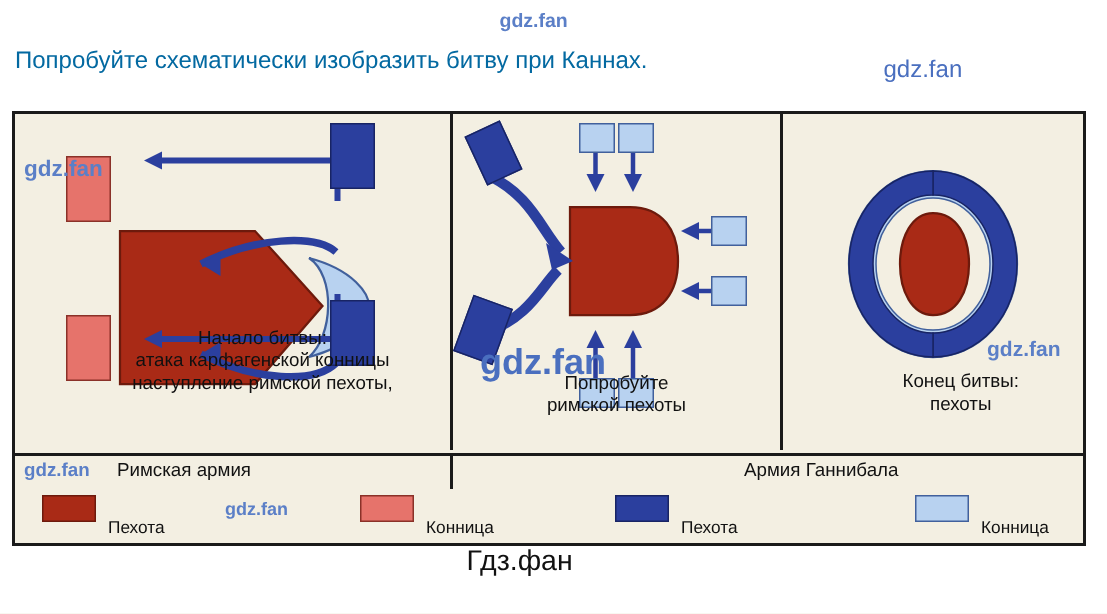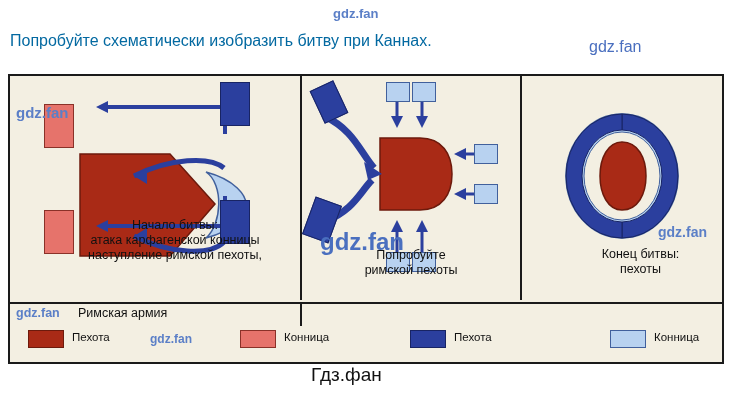--- a/index.html
+++ b/index.html
@@ -93,21 +93,21 @@
   }
   #lh1{ left:68px; }
   #lh2{ left:486px; }
   .legend-row{ position:absolute; top:26px; height:18px; }
   .sw{
     position:absolute; top:0;
     width:34px; height:16px;
     border:1px solid #1a1a1a;
   }
   .sw-label{
-    position:absolute; top:1px;
+    position:absolute; top:16px;
     font-size:11.5px; color:#111; white-space:nowrap;
   }
   #lg1 { left:18px; }
   #lg2 { left:230px; }
   #lg3 { left:400px; }
   #lg4 { left:600px; }
 
   
   .shape{ position:absolute; }
   .romRed{ background:#a92a16; border:1px solid #6d1a0c; }
@@ -229,20 +229,21 @@
       <div>Конец битвы:</div>
       <div>пехоты</div>
     </div>
   </div>
 
   <div id="legend">
     <div id="legend-split"></div>
 
     <div class="wm" style="left:6px;top:2px;font-size:12.5px;">gdz.fan</div>
     <div class="legend-head" id="lh1">Римская армия</div>
+    <div class="legend-head" id="lh2">Армия Ганнибала</div>
 
     <div class="legend-row" id="lg1">
       <div class="sw romRed"></div>
       <div class="sw-label" style="left:44px;">Пехота</div>
     </div>
 
     <div class="wm" style="left:140px;top:28px;font-size:12px;">gdz.fan</div>
 
     <div class="legend-row" id="lg2">
       <div class="sw romPink"></div>

